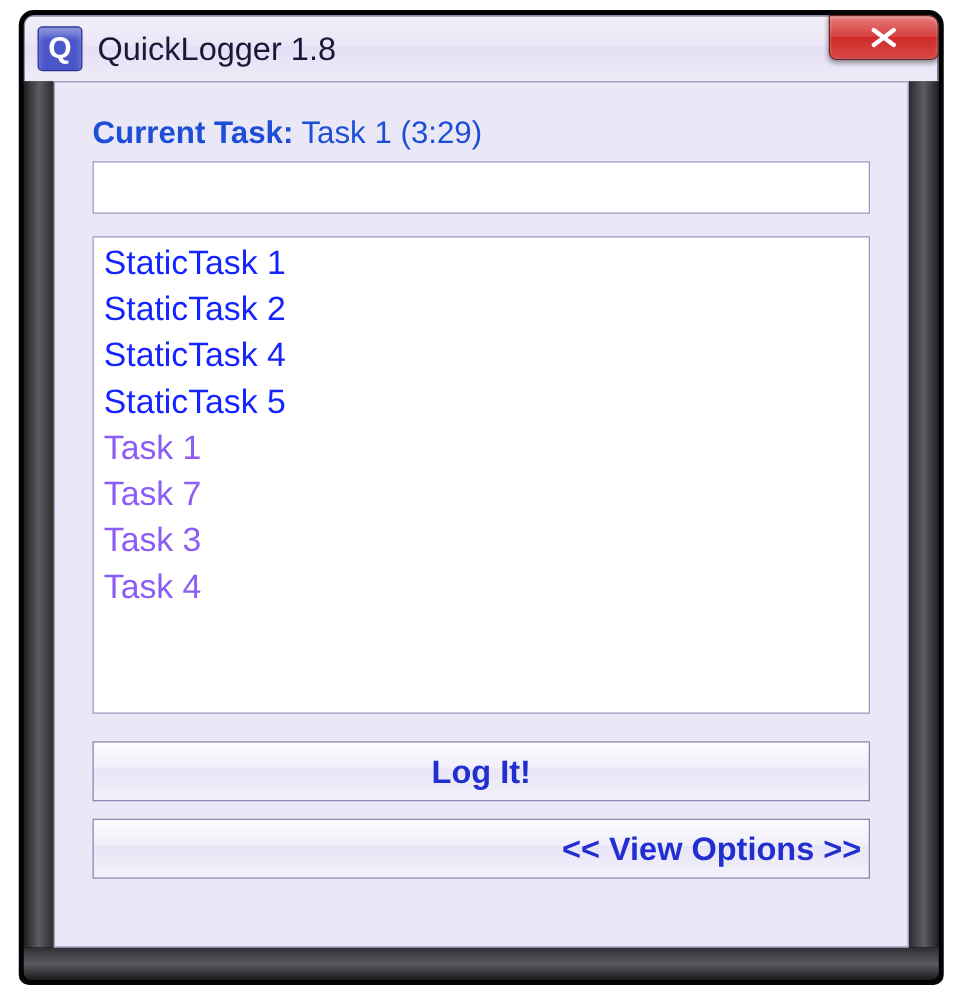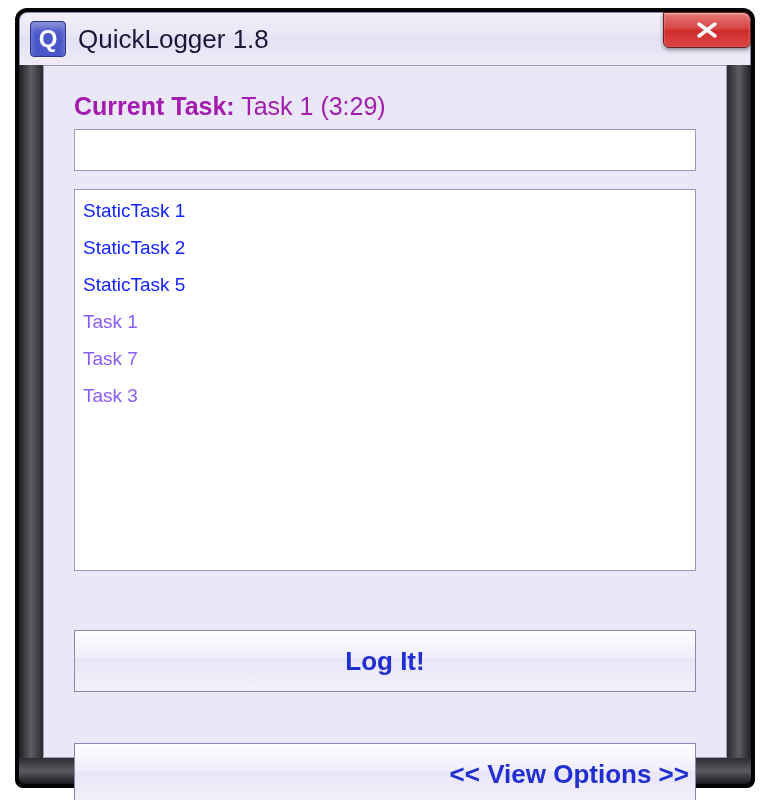--- a/index.html
+++ b/index.html
@@ -105,21 +105,21 @@
     top: 57px;
     bottom: 30px;
     background: #eae7f6;
     border: 1px solid #9e9bc2;
     padding: 26px 30px 20px 30px;
     box-sizing: border-box;
   }
 
   .current-task-line {
     font-size: 25px;
-    color: #a21caf;
+    color: #1d4ed8;
     margin-bottom: 8px;
   }
   .current-task-label { font-weight: bold; }
   .current-task-value { font-weight: normal; }
 
   .task-input {
     width: 100%;
     height: 42px;
     box-sizing: border-box;
     border: 1px solid #9a97bf;
@@ -133,41 +133,40 @@
     width: 100%;
     height: 382px;
     box-sizing: border-box;
     border: 1px solid #9a97bf;
     background: #fff;
     overflow-y: auto;
     padding: 2px 8px 4px 8px;
     margin-bottom: 22px;
   }
   .task-list .item {
-    font-size: 19px;
+    font-size: 27px;
     line-height: 37px;
     white-space: nowrap;
     cursor: default;
   }
   .task-list .static { color: #1424ff; }
   .task-list .regular{ color: #8b5cf6; }
 
   .big-button {
     width: 100%;
-    height: 62px;
+    height: 48px;
     box-sizing: border-box;
     border: 1px solid #8b87b5;
     background: linear-gradient(#fdfdff 0%, #f0eefa 45%, #e8e5f6 46%, #f3f1fb 100%);
     font-family: Arial, Helvetica, sans-serif;
     font-weight: bold;
     font-size: 26px;
     color: #212ed0;
     cursor: pointer;
     margin-bottom: 14px;
-    margin-top: 37px;
   }
   .big-button:last-of-type { margin-bottom: 0; text-align: right; }
 
 </style>
 </head>
 <body>
 
 <div class="window-frame">
 
   <div class="titlebar">
@@ -192,24 +191,26 @@
     <div class="current-task-line">
       <span class="current-task-label">Current Task:</span>
       <span class="current-task-value">Task 1 (3:29)</span>
     </div>
 
     <input type="text" class="task-input" value="" style="">
 
     <div class="task-list" id="task-list">
         <div class="item static">StaticTask 1</div>
         <div class="item static">StaticTask 2</div>
+        <div class="item static">StaticTask 4</div>
         <div class="item static">StaticTask 5</div>
         <div class="item regular">Task 1</div>
         <div class="item regular">Task 7</div>
         <div class="item regular">Task 3</div>
+        <div class="item regular">Task 4</div>
       </div>
 
     <button class="big-button">Log It!</button>
 
     <button class="big-button">&lt;&lt; View Options &gt;&gt;</button>
 
   </div>
 </div>
 
 </body></html>

